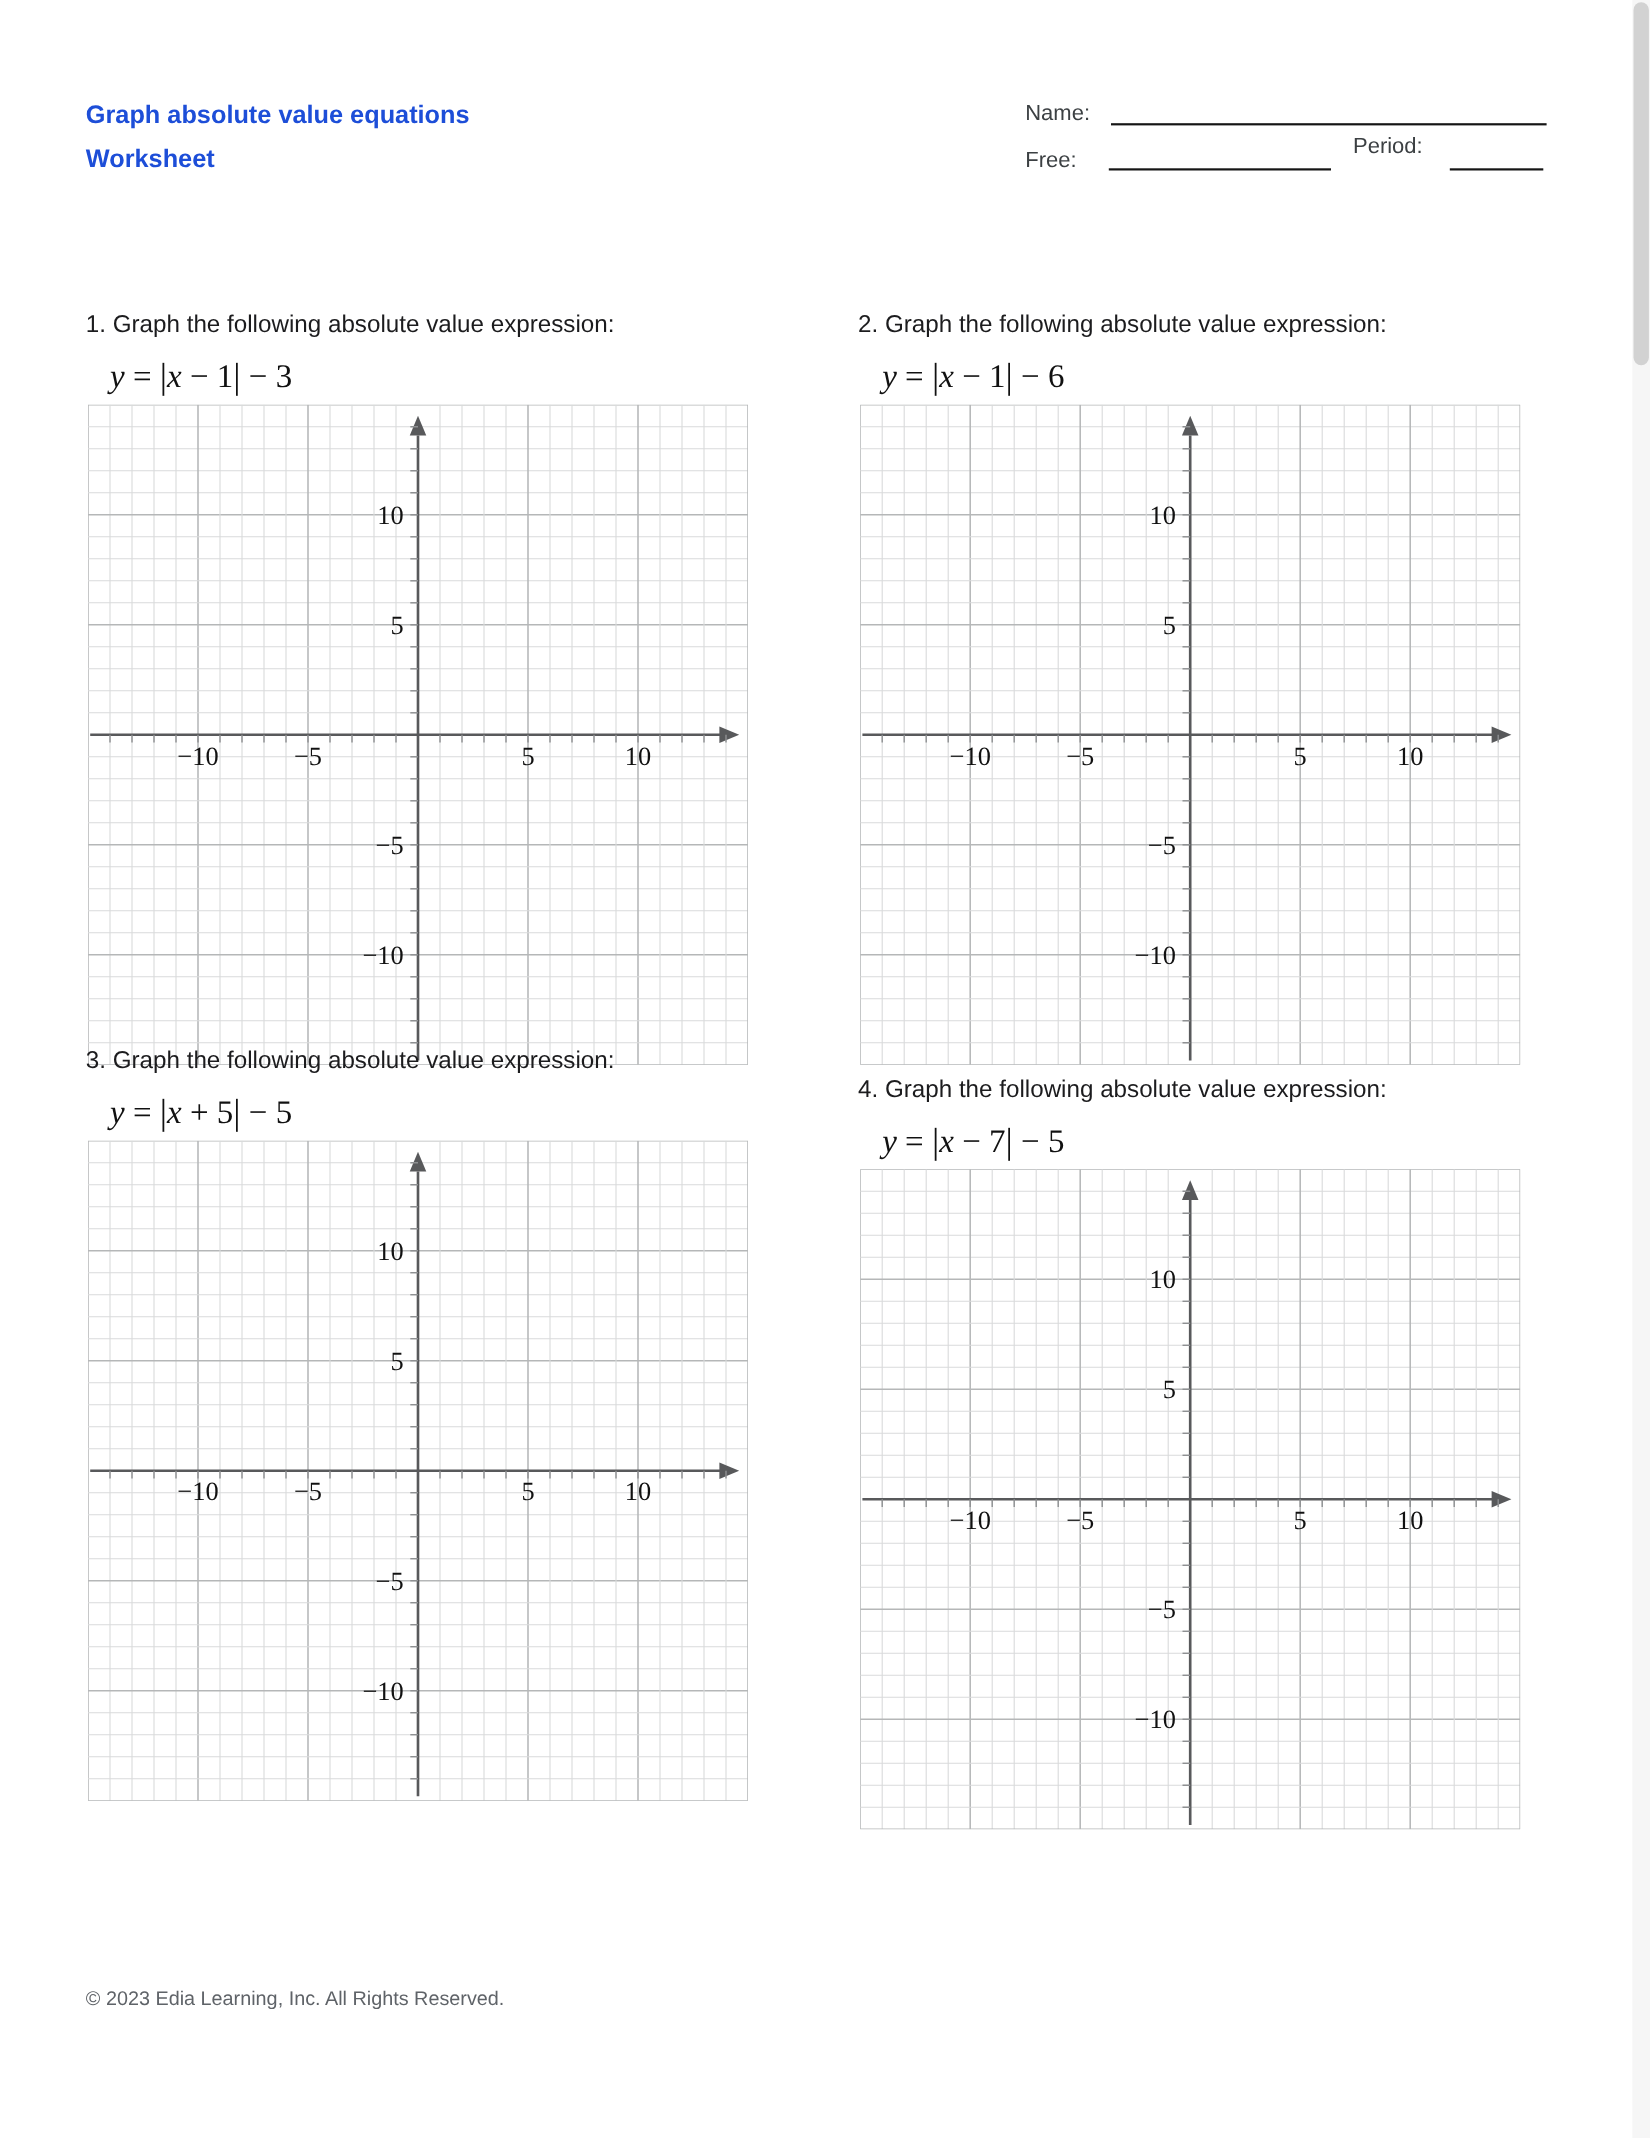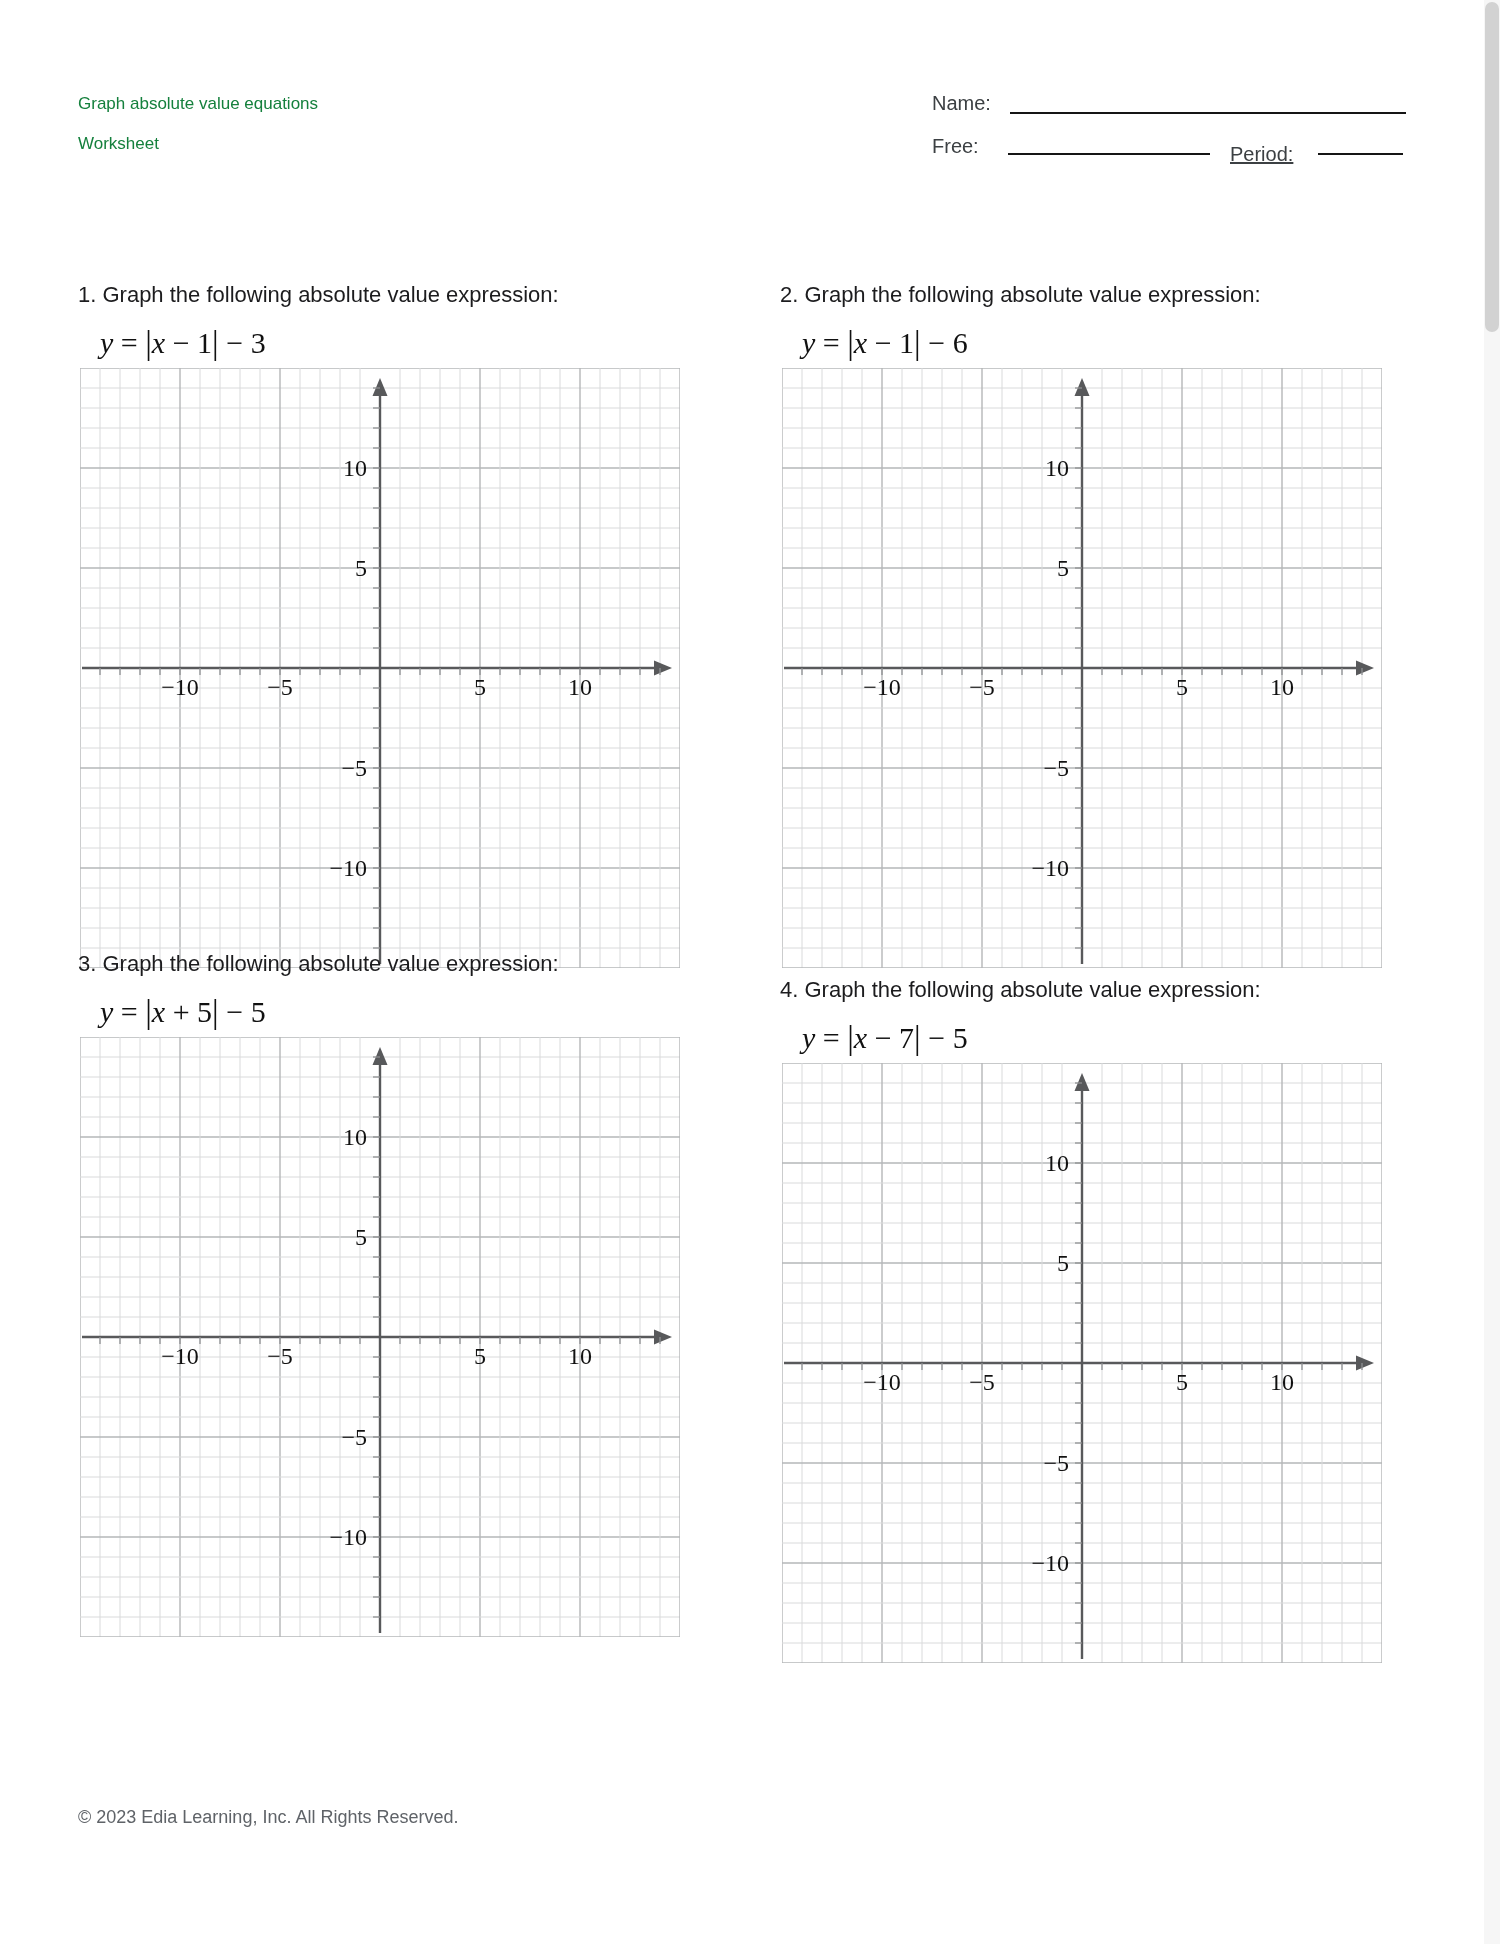--- a/index.html
+++ b/index.html
@@ -1,21 +1,21 @@
 <!DOCTYPE html>
 <html><head>
 <meta charset="utf-8">
 <style>
   html,body{margin:0;padding:0;background:#ffffff;}
   .page{
     position:relative;width:1500px;height:1944px;background:#ffffff;overflow:hidden;
     font-family:"Liberation Sans",sans-serif;color:#1c1c1e;
   }
   
-  .title{position:absolute;left:78px;top:84px;font-size:17px;font-weight:normal;line-height:40px;color:#15803d;}
+  .title{position:absolute;left:78px;top:84px;font-size:23px;font-weight:bold;line-height:40px;color:#1d4ed8;}
   .hdr-label{position:absolute;font-size:20px;color:#3c4043;}
   .hdr-line{position:absolute;height:2px;background:#151515;}
   
   .cell{position:absolute;width:612px;height:690px;}
   .p-heading{position:absolute;left:0;top:0;font-size:22px;color:#1c1c1e;white-space:nowrap;}
   .p-equation{
     position:absolute;left:22px;top:40px;font-family:"Liberation Serif",serif;
     font-size:30px;color:#111;line-height:40px;white-space:nowrap;
   }
   .p-equation .it{font-style:italic;}
@@ -37,21 +37,21 @@
     <div>Graph absolute value equations</div>
     <div>Worksheet</div>
   </div>
 
   <div class="hdr-label" style="left:932px;top:92px;">Name:</div>
   <div class="hdr-line" style="left:1010px;top:112px;width:396px;"></div>
 
   <div class="hdr-label" style="left:932px;top:135px;">Free:</div>
   <div class="hdr-line" style="left:1008px;top:153px;width:202px;"></div>
 
-  <div class="hdr-label" style="left:1230px;top:143px;text-decoration:underline;">Period:</div>
+  <div class="hdr-label" style="left:1230px;top:122px;">Period:</div>
   <div class="hdr-line" style="left:1318px;top:153px;width:85px;"></div>
 
   <div class="cell" style="left:78px;top:282px;">
     <div class="p-heading">1. Graph the following absolute value expression:</div>
     <div class="p-equation" id="eq-0"><span class="it">y</span><span> = </span><span class="bar">|</span><span class="it">x</span><span> − 1</span><span class="bar">|</span><span> − 3</span></div>
     <svg class="graph-svg" id="graph-0" width="600" height="600" viewBox="0 0 600 600">
         <line x1="0" y1="0" x2="0" y2="600" stroke="#b5b7b8" stroke-width="1.4"></line>
         <line x1="0" y1="0" x2="600" y2="0" stroke="#b5b7b8" stroke-width="1.4"></line>
         <line x1="20" y1="0" x2="20" y2="600" stroke="#d9dadb" stroke-width="1"></line>
         <line x1="0" y1="20" x2="600" y2="20" stroke="#d9dadb" stroke-width="1"></line>

